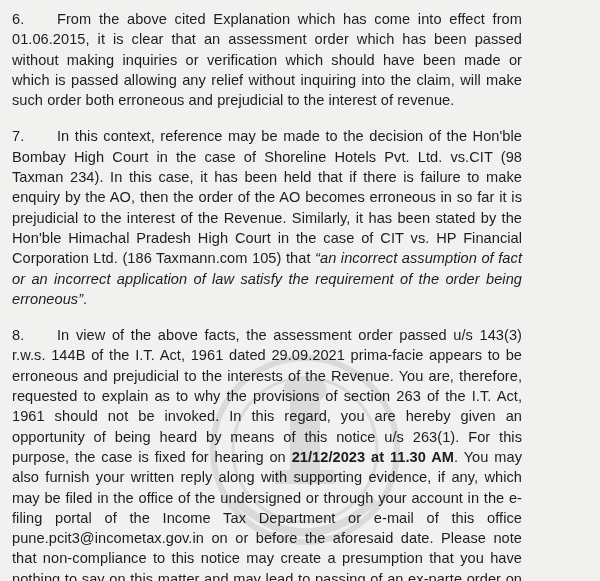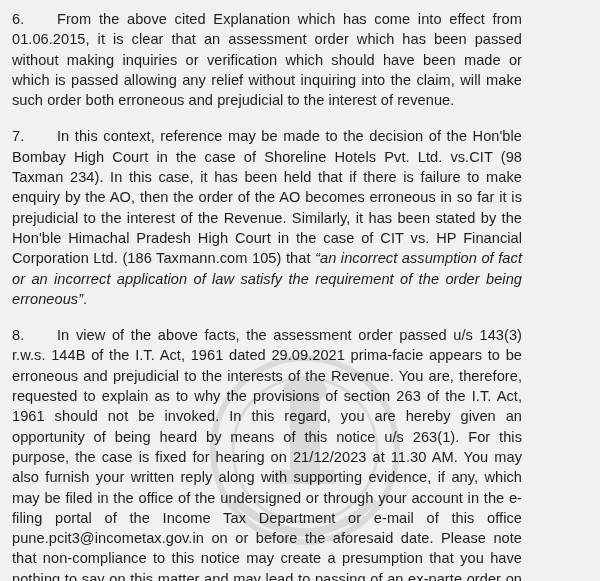--- a/index.html
+++ b/index.html
@@ -41,21 +41,21 @@
     z-index: 1;
   }
   .para-num {
     display: inline-block;
     width: 45px;
   }
   .italic {
     font-style: italic;
   }
   .bold {
-    font-weight: normal;
+    font-weight: bold;
   }
 </style>
 </head>
 <body>
 
 <div class="page">
 
   <svg class="watermark" viewBox="0 0 200 220">
     <circle cx="100" cy="100" r="92" fill="none" stroke="#000" stroke-width="6"></circle>
     <circle cx="100" cy="100" r="72" fill="none" stroke="#000" stroke-width="3"></circle>

